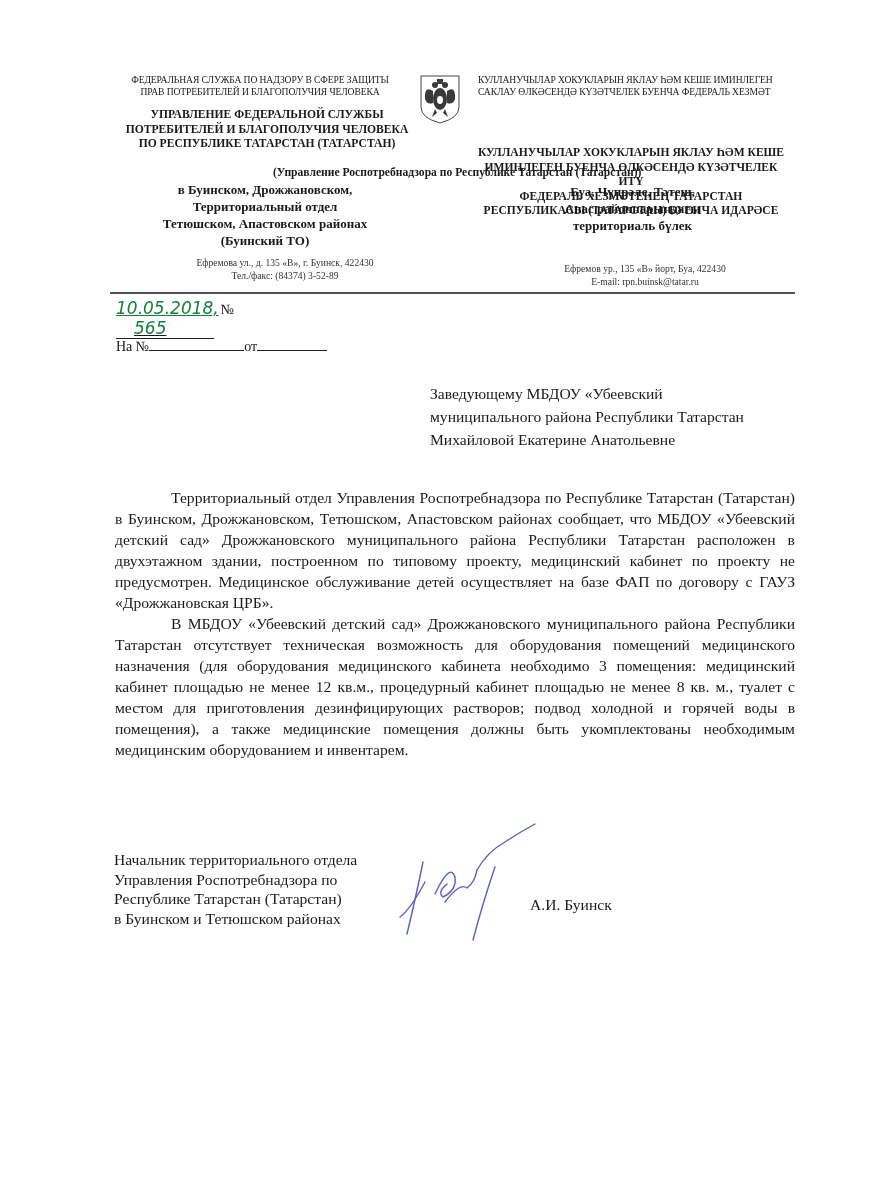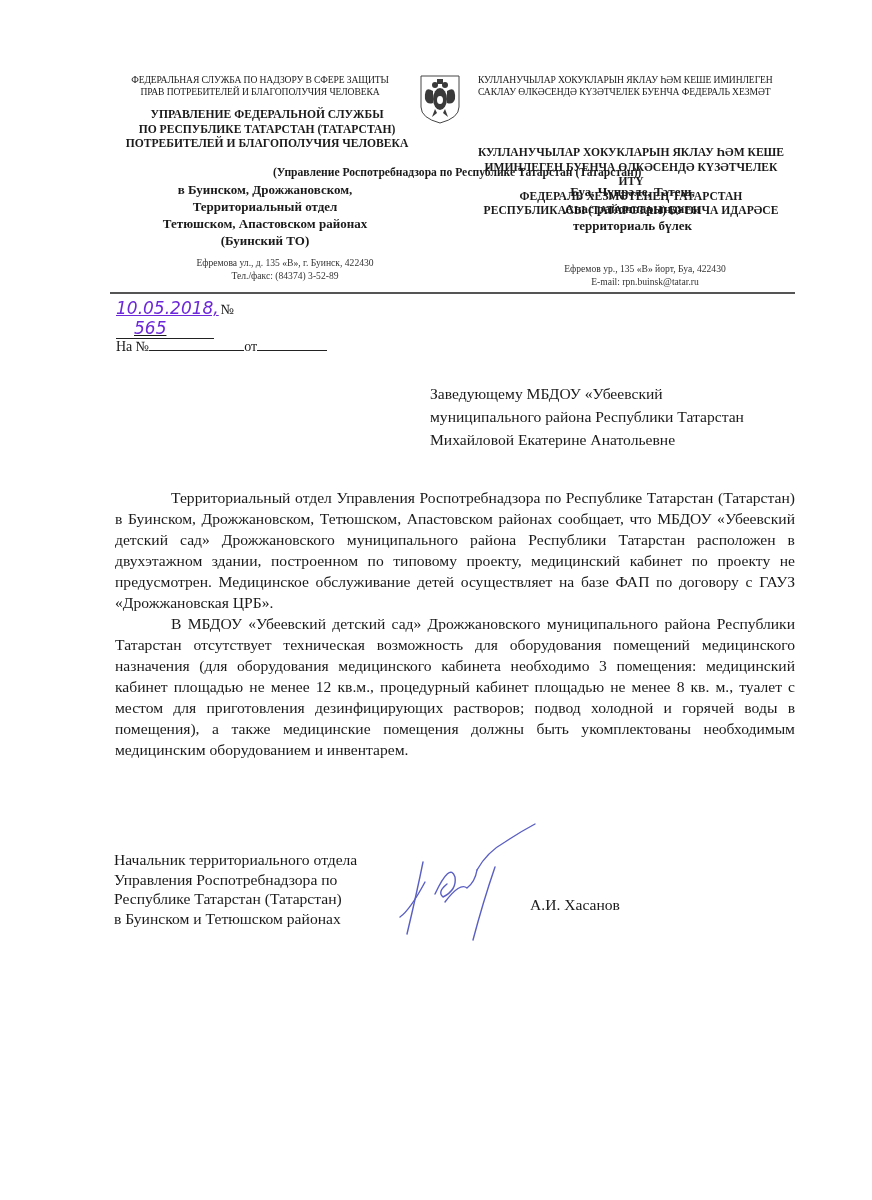--- a/index.html
+++ b/index.html
@@ -4,36 +4,36 @@
 <style>
   html, body { margin: 0; padding: 0; background: #ffffff; }
   body { width: 872px; height: 1200px; position: relative; overflow: hidden; font-family: "Liberation Serif", "DejaVu Serif", serif; color: #1a1a1a; }
   .abs { position: absolute; }
   .center { text-align: center; }
   .hdr-small { font-size: 9.6px; line-height: 12px; letter-spacing: -0.1px; }
   .hdr-bold { font-size: 11.6px; line-height: 14.5px; font-weight: bold; }
   .hdr-bold-lg { font-size: 13px; line-height: 17px; font-weight: bold; }
   .addr { font-size: 9.6px; line-height: 12.5px; color: #333; }
   .rule { position: absolute; height: 1.5px; background: #555; left: 110px; width: 685px; top: 292px; }
-  .hand { color: #6d28d9; font-family: "DejaVu Sans", sans-serif; font-style: italic; }
+  .hand { color: #15803d; font-family: "DejaVu Sans", sans-serif; font-style: italic; }
   .body-text { font-size: 15.6px; line-height: 21px; text-align: justify; }
   .indent { text-indent: 56px; }
   .line-field { display: inline-block; border-bottom: 1px solid #222; vertical-align: baseline; text-decoration: underline; }
 </style>
 </head>
 <body>
 
 <div class="abs center hdr-small" style="left:110px; top:74px; width:300px;">
   <div>ФЕДЕРАЛЬНАЯ СЛУЖБА ПО НАДЗОРУ В СФЕРЕ ЗАЩИТЫ</div>
   <div>ПРАВ ПОТРЕБИТЕЛЕЙ И БЛАГОПОЛУЧИЯ ЧЕЛОВЕКА</div>
 </div>
 <div class="abs center hdr-bold" style="left:112px; top:108px; width:310px;">
   <div>УПРАВЛЕНИЕ ФЕДЕРАЛЬНОЙ СЛУЖБЫ</div>
+  <div>ПОТРЕБИТЕЛЕЙ И БЛАГОПОЛУЧИЯ ЧЕЛОВЕКА</div>
   <div>ПО РЕСПУБЛИКЕ ТАТАРСТАН (ТАТАРСТАН)</div>
-  <div>ПОТРЕБИТЕЛЕЙ И БЛАГОПОЛУЧИЯ ЧЕЛОВЕКА</div>
 </div>
 <div class="abs hdr-bold" style="left:273px; top:166px; width:460px; white-space:nowrap;">(Управление Роспотребнадзора по Республике Татарстан (Татарстан))</div>
 
 <div class="abs center hdr-bold-lg" style="left:140px; top:181px; width:250px;">
   <div>в Буинском, Дрожжановском,</div>
   <div>Территориальный отдел</div>
   <div>Тетюшском, Апастовском районах</div>
   <div>(Буинский ТО)</div>
 </div>
 <div class="abs center addr" style="left:160px; top:257px; width:250px;">
@@ -107,13 +107,13 @@
 <div class="abs" style="left:395px; top:822px; width:160px; height:120px;">
   <svg width="160" height="120" viewBox="0 0 160 120" fill="none" stroke="#5a5fc4" stroke-width="1.4" stroke-linecap="round">
     <path d="M28 40 Q22 70 12 112"></path>
     <path d="M40 72 Q55 40 60 55 Q62 68 48 75 Q42 70 52 62"></path>
     <path d="M50 80 Q65 60 72 66 Q80 60 82 48"></path>
     <path d="M82 48 Q92 30 110 20 Q125 10 140 2"></path>
     <path d="M100 45 Q88 80 78 118"></path>
     <path d="M5 95 Q15 88 30 60"></path>
   </svg>
 </div>
-<div class="abs" style="left:530px; top:896px; font-size:15.6px;">А.И. Хасанов</div>
+<div class="abs" style="left:530px; top:896px; font-size:15.6px;">А.И. Буинск</div>
 
 </body></html>

